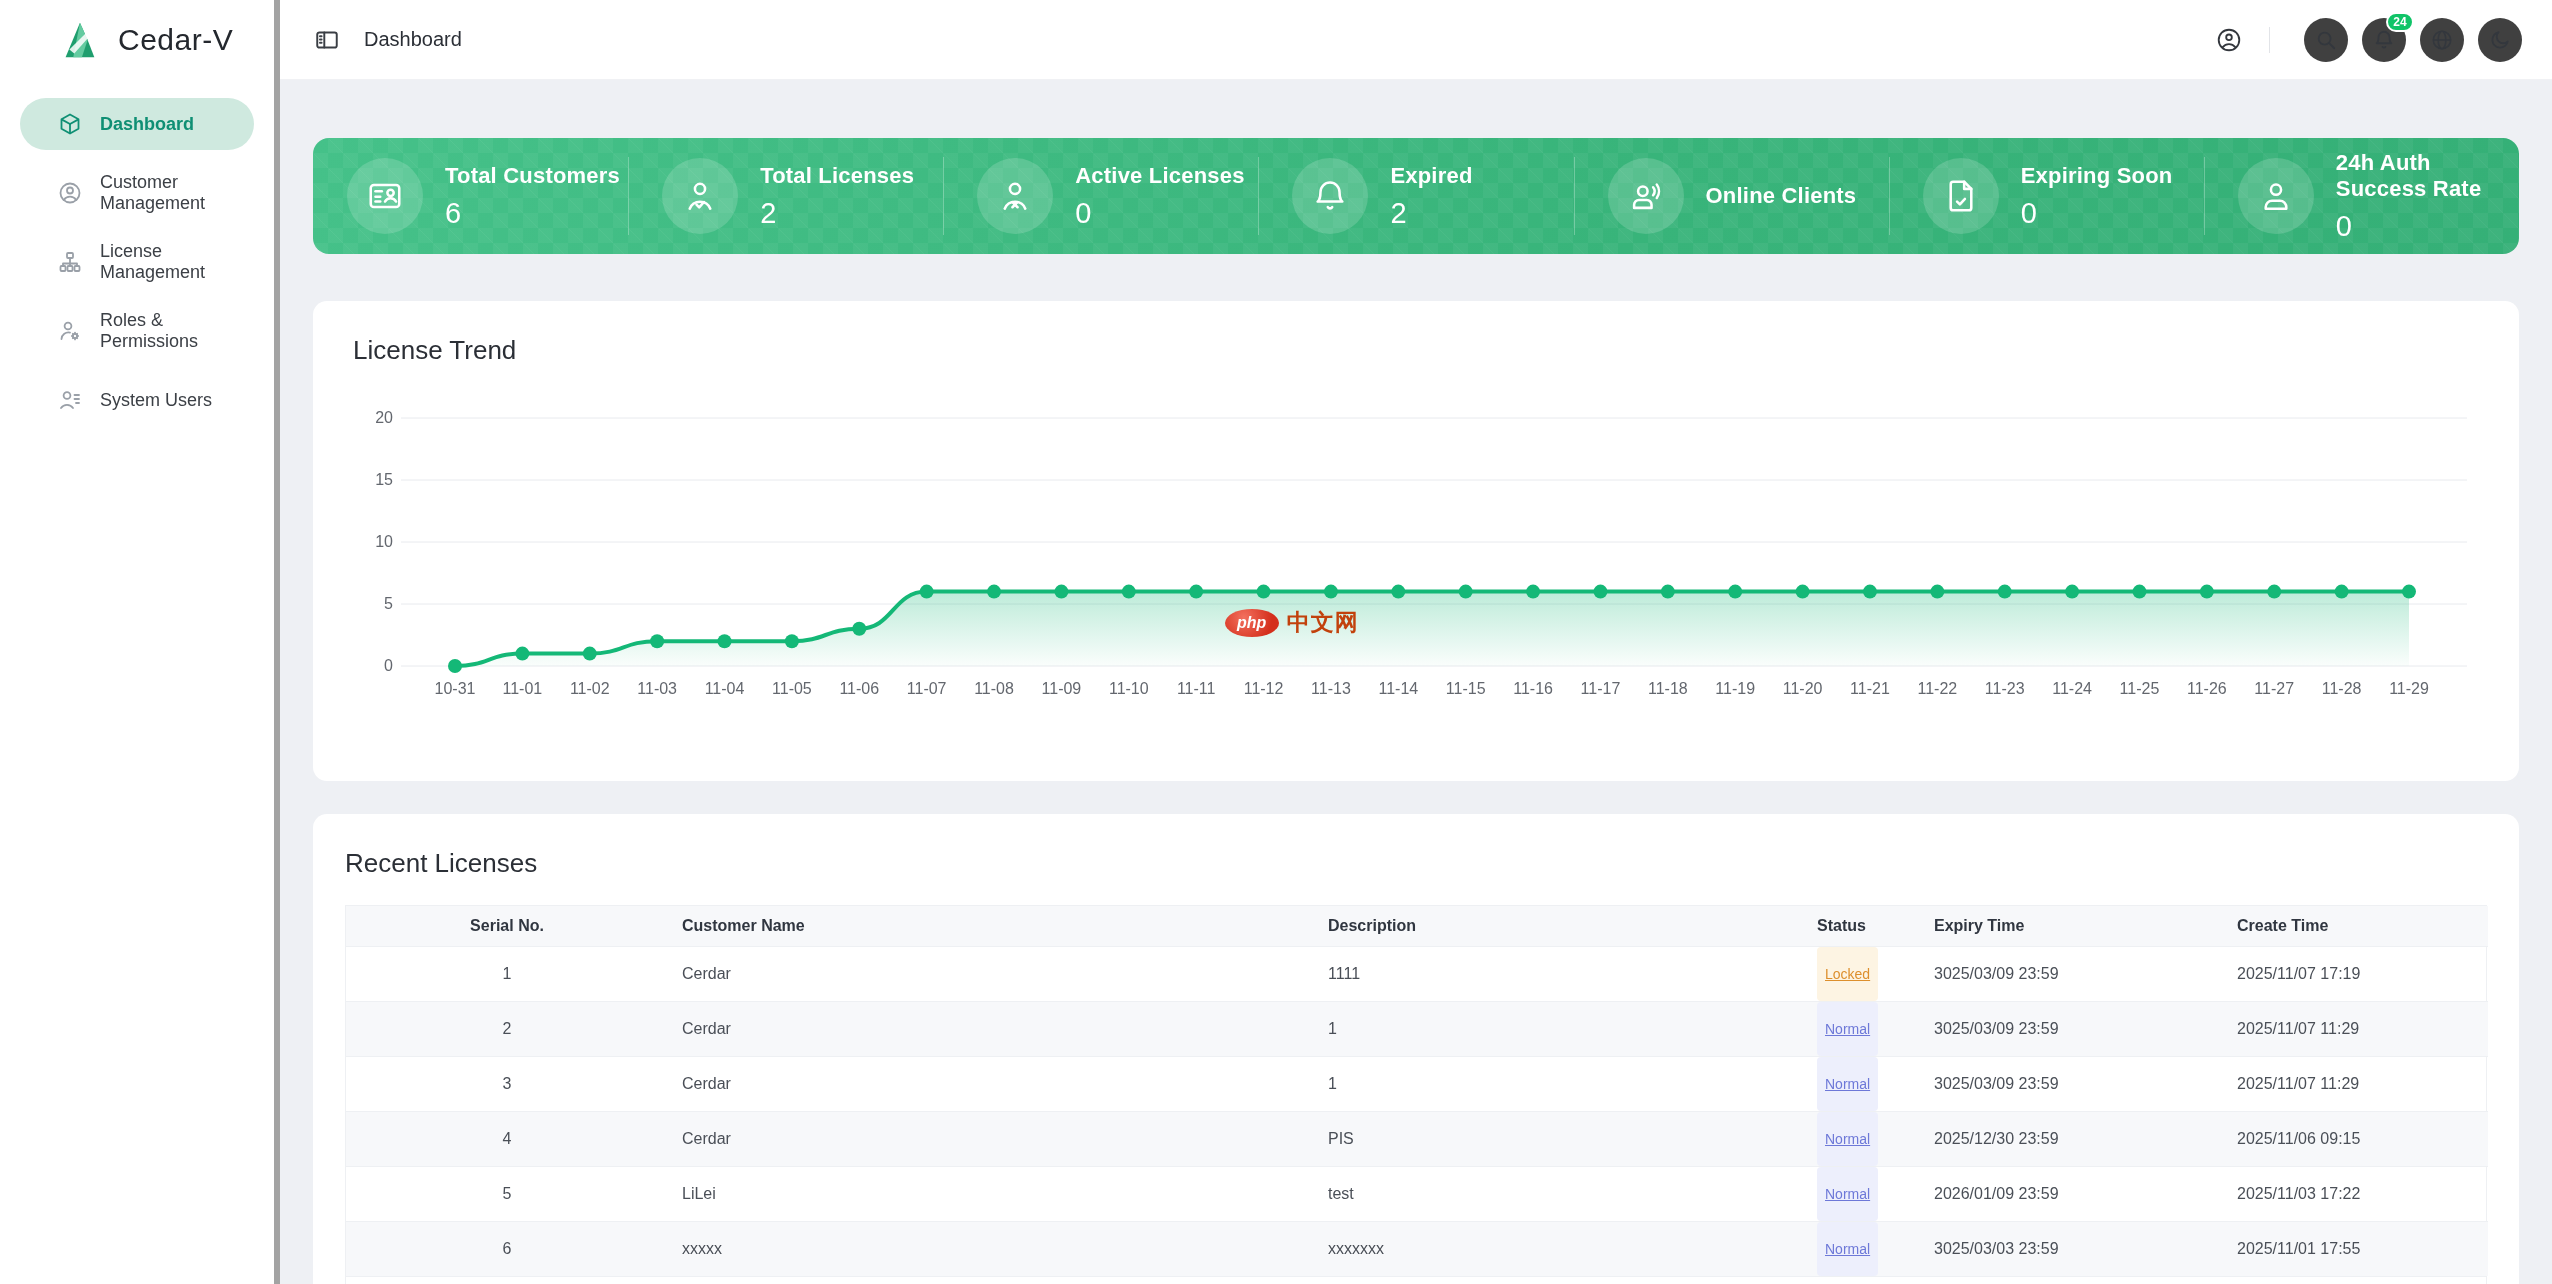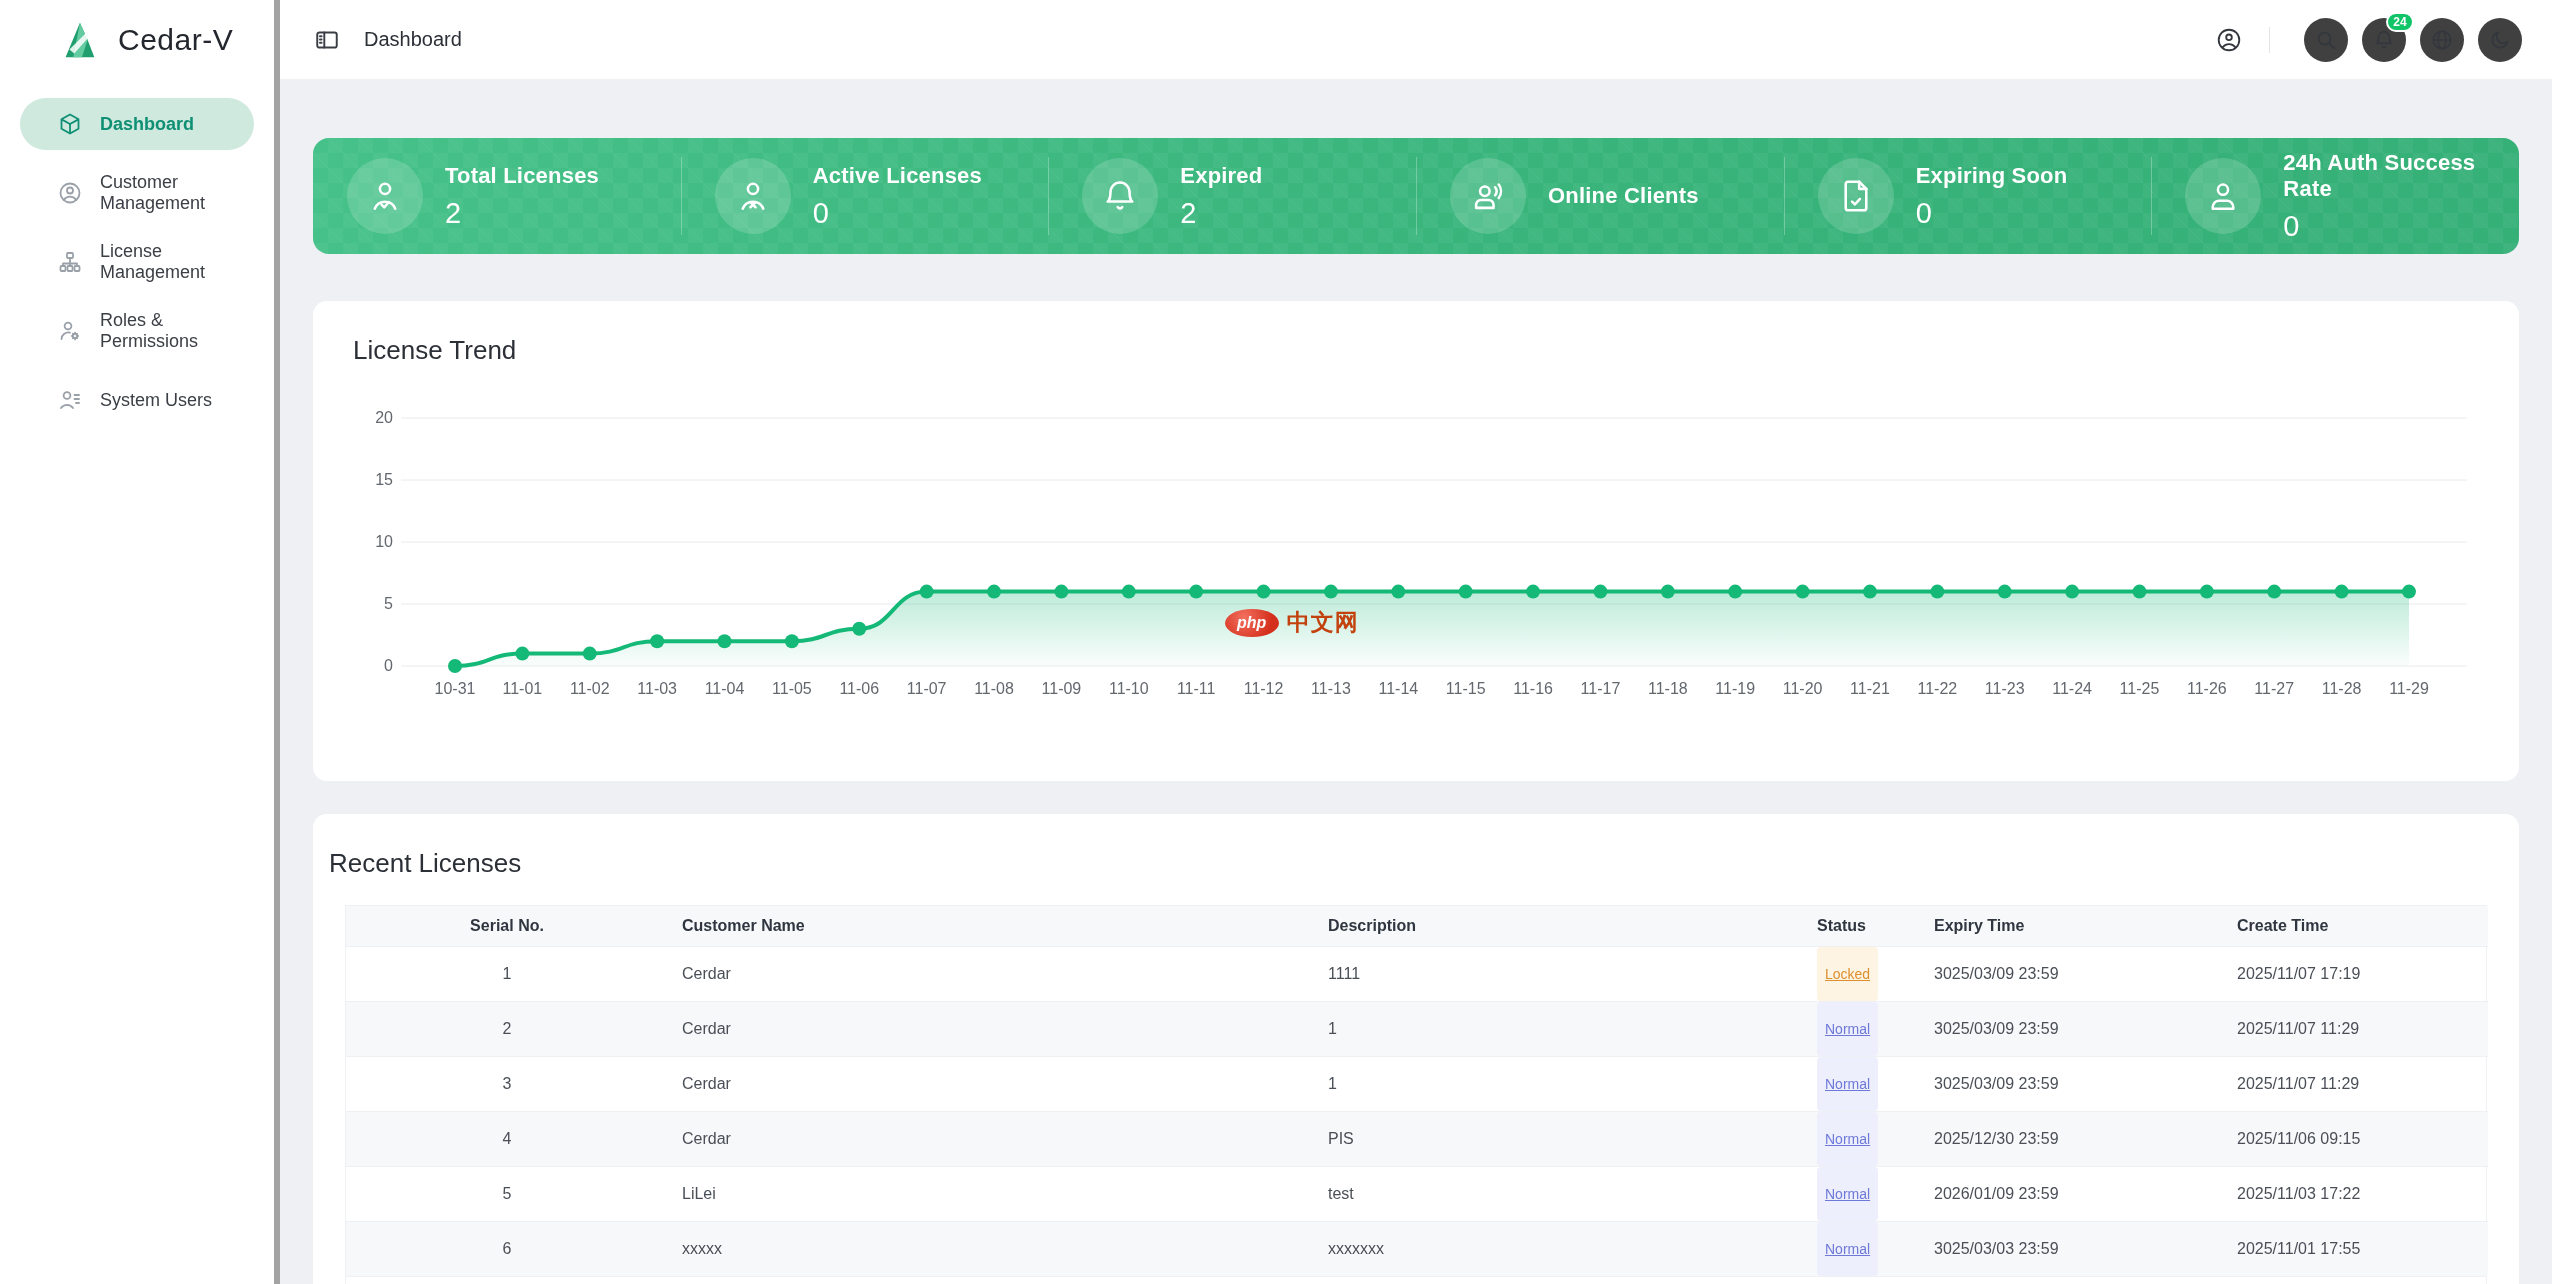--- a/index.html
+++ b/index.html
@@ -233,20 +233,36 @@
       <svg viewBox="0 0 24 24" fill="none" stroke-width="2" stroke-linecap="round" stroke-linejoin="round">
         <path d="M20.5 13.5A8.5 8.5 0 1 1 10.5 3.5a6.8 6.8 0 0 0 10 10z"></path>
       </svg>
     </button>
   </div>
 </header>
 
 <main class="main">
 
   <section class="banner">
+    <div class="stat">
+      <span class="stat-bubble">
+          <svg viewBox="0 0 24 24" fill="none" stroke-width="1.6" stroke-linecap="round">
+        <rect x="3" y="5" width="18" height="14" rx="2"></rect>
+            <circle cx="15.5" cy="10" r="2"></circle>
+            <path d="M12 15.5a4 4 0 0 1 7 0"></path>
+            <line x1="6" y1="9" x2="10" y2="9"></line>
+            <line x1="6" y1="12.5" x2="9" y2="12.5"></line>
+            <line x1="6" y1="15.5" x2="9" y2="15.5"></line>
+      </svg>
+        </span>
+      <div>
+          <div class="stat-label">Total Customers</div>
+           <div class="stat-value">6</div>
+        </div>
+    </div>
     <div class="stat">
       <span class="stat-bubble">
           <svg viewBox="0 0 24 24" fill="none" stroke-width="1.6" stroke-linecap="round" stroke-linejoin="round">
         <circle cx="12" cy="7.5" r="3.2"></circle>
             <path d="M5.5 20a7 7 0 0 1 13 0"></path>
             <polyline points="9.8 17.5 11.5 19.2 14.5 15.8"></polyline>
       </svg>
         </span>
       <div>
           <div class="stat-label">Total Licenses</div>
@@ -405,21 +421,21 @@
           <circle cx="2056" cy="189.60000000000002" r="7" fill="#14b877"></circle>
         </svg>
       <div class="watermark">
         <span class="wm-badge">php</span>
         <span class="wm-text">中文网</span>
       </div>
     </div>
   </section>
 
   <section class="card table-card">
-    <div class="card-head" style="padding-left:16px;">
+    <div class="card-head" style="padding-left:32px;">
       <h2 class="section-title">Recent Licenses</h2>
     </div>
     <div class="table-wrap">
       <table>
         <colgroup>
           <col style="width:322px">
             <col style="width:646px">
             <col style="width:489px">
           <col style="width:117px">
             <col style="width:303px">

